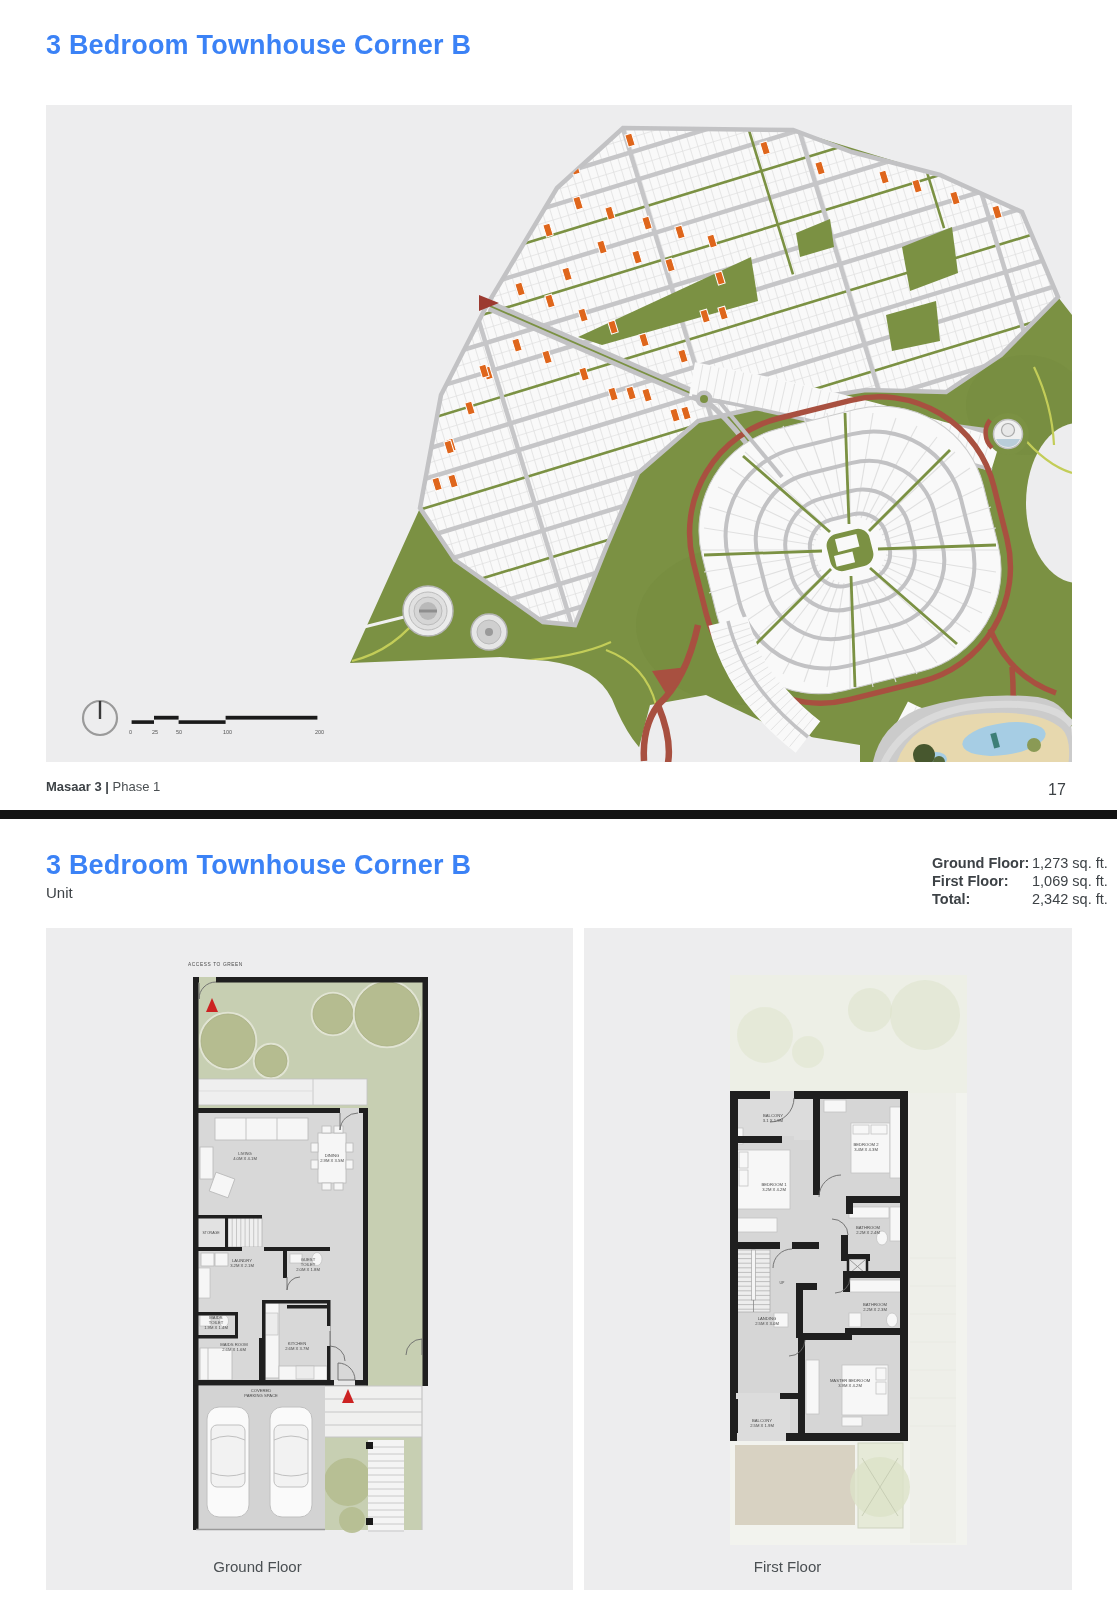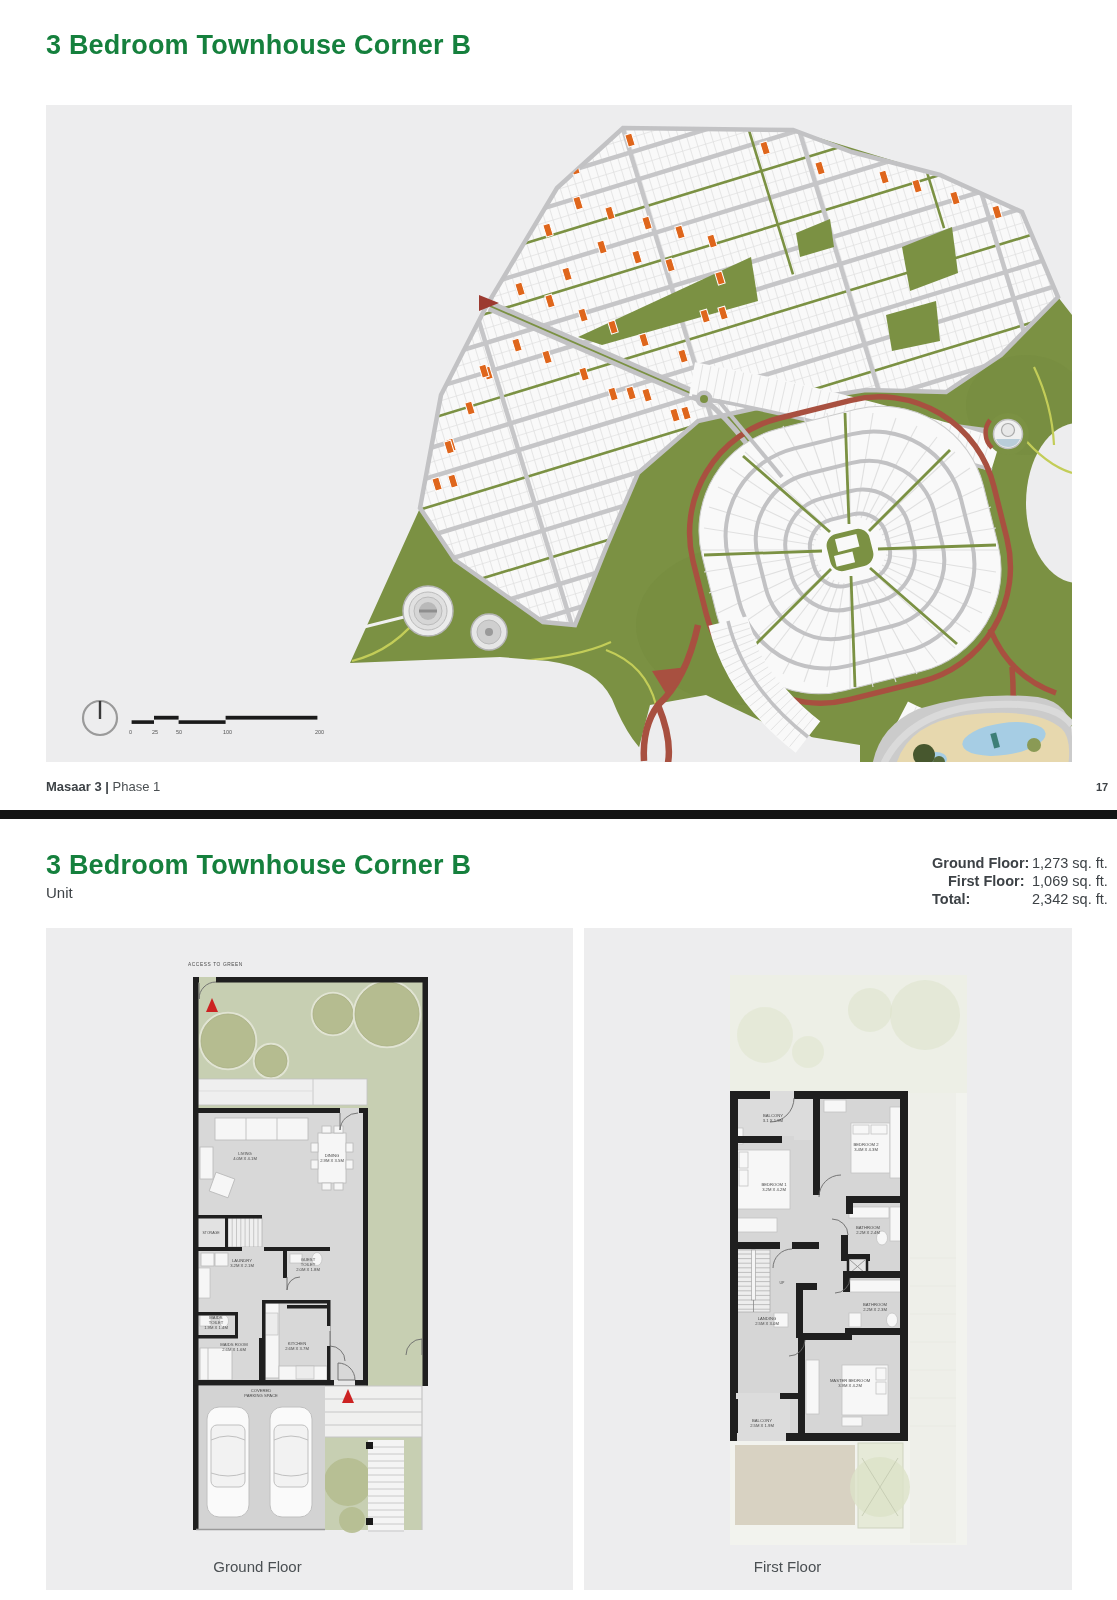--- a/index.html
+++ b/index.html
@@ -1,18 +1,18 @@
 <!DOCTYPE html>
 <html><head>
 <meta charset="utf-8">
 <style>
 html,body{margin:0;padding:0;background:#fff;}
 body{width:1117px;height:1600px;position:relative;font-family:"Liberation Sans",sans-serif;overflow:hidden;}
 .abs{position:absolute;}
-.h1{font-weight:bold;color:#15803d;font-size:27px;letter-spacing:0.2px;}
+.h1{font-weight:bold;color:#3b82f6;font-size:27px;letter-spacing:0.2px;}
 .panel{background:#ededee;position:absolute;}
 .cap{color:#4a4f52;font-size:15px;}
 </style>
 </head>
 <body>
 
 <div class="abs h1" style="left:46px;top:30px;">3 Bedroom Townhouse Corner B</div>
 
 <div class="panel" style="left:46px;top:105px;width:1026px;height:657px;"></div>
 
@@ -348,32 +348,32 @@
 <text x="83" y="629">0</text>
 <text x="106" y="629">25</text>
 <text x="130" y="629">50</text>
 <text x="177" y="629">100</text>
 <text x="269" y="629">200</text>
 </g>
 </svg>
 
 <div class="abs" style="left:46px;top:779px;font-size:13px;color:#3d4246;text-align:center;"><b>Masaar 3</b> <span style="font-weight:bold">|</span> <span style="color:#4a4f52;">Phase 1</span></div>
 
-<div class="abs" style="left:1096px;top:781px;font-size:11px;color:#3d4246;font-weight:bold;">17</div>
+<div class="abs" style="left:1048px;top:781px;font-size:16px;color:#3d4246;">17</div>
 
 <div class="abs" style="left:0;top:810px;width:1117px;height:9px;background:#141414;"></div>
 
 <div class="abs h1" style="left:46px;top:850px;">3 Bedroom Townhouse Corner B</div>
 
 <div class="abs" style="left:46px;top:884px;font-size:15px;color:#3d4246;">Unit</div>
 
 <div class="abs" style="left:932px;top:854px;font-size:14.5px;color:#3d4246;line-height:18px;">
 <div style="position:absolute;left:0;top:0;font-weight:bold;white-space:nowrap;">Ground Floor:</div>
     <div style="position:absolute;left:100px;top:0;white-space:nowrap;">1,273 sq. ft.</div>
-<div style="position:absolute;left:16px;top:18px;font-weight:bold;white-space:nowrap;">First Floor:</div>
+<div style="position:absolute;left:0;top:18px;font-weight:bold;white-space:nowrap;">First Floor:</div>
     <div style="position:absolute;left:100px;top:18px;white-space:nowrap;">1,069 sq. ft.</div>
 <div style="position:absolute;left:0;top:36px;font-weight:bold;white-space:nowrap;">Total:</div>
     <div style="position:absolute;left:100px;top:36px;white-space:nowrap;text-align:right;">2,342 sq. ft.</div>
 </div>
 
 <div class="panel" style="left:46px;top:928px;width:527px;height:662px;"></div>
 
 <svg class="abs" style="left:46px;top:928px;" width="527" height="662" viewBox="0 0 527 662" id="gf">
 
 <rect x="151" y="52" width="228" height="130" fill="#c7cfb2"></rect>

